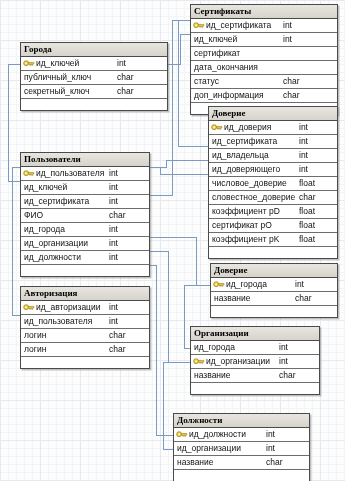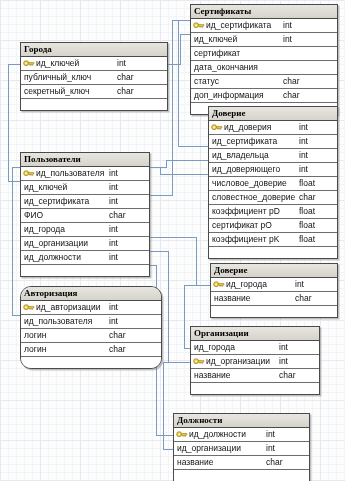--- a/index.html
+++ b/index.html
@@ -246,21 +246,21 @@
       <div class="attr">
         <span class="aname">ид_организации</span>
         <span class="atype" style="left: 88px;">int</span>
       </div>
       <div class="attr">
         <span class="aname">ид_должности</span>
         <span class="atype" style="left: 88px;">int</span>
       </div>
       <div class="attr spacer"></div>
     </div>
-    <div class="entity" style="left: 20px; top: 286px; width: 142px; border-radius: 11px;">
+    <div class="entity" style="left: 20px; top: 286px; width: 130px;">
       <div class="entity-title">Авторизация</div>
       <div class="attr pk">
         <svg viewBox="0 0 16 12" class="keyicon">
           <circle cx="4.2" cy="5.6" r="3.3" fill="#f0d24a" stroke="#9a7d17" stroke-width="1"></circle>
           <circle cx="4.2" cy="5.6" r="1.1" fill="#ffffff"></circle>
           <path d="M7 4.6 L14.5 4.6 L14.5 6.6 L13 6.6 L13 8.4 L11.6 8.4 L11.6 6.6 L10.2 6.6 L10.2 8.2 L8.8 8.2 L8.8 6.6 L7 6.6 Z" fill="#f0d24a" stroke="#9a7d17" stroke-width="0.8" stroke-linejoin="round"></path>
         </svg>
         <span class="aname">ид_авторизации</span>
         <span class="atype" style="left: 88px;">int</span>
       </div>

